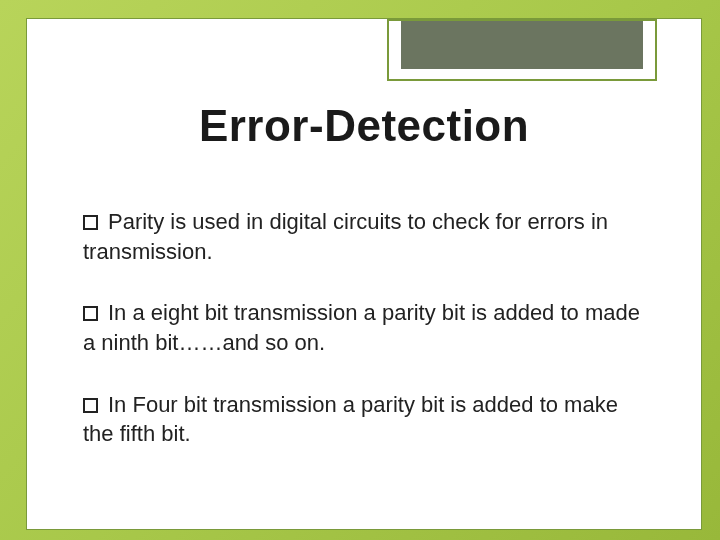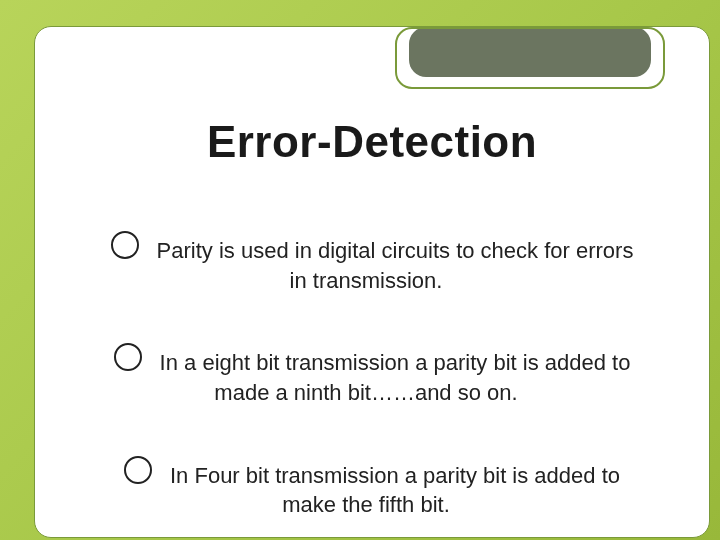--- a/index.html
+++ b/index.html
@@ -1,15 +1,15 @@
 <!DOCTYPE html>
 <html><head>
 <meta charset="utf-8">
 <style>
-  * { margin: 0; padding: 12px; box-sizing: border-box; border-radius: 17px; }
+  * { margin: 0; padding: 4px; box-sizing: border-box; }
   html, body { width: 720px; height: 540px; overflow: hidden; }
   body {
     background: linear-gradient(135deg, #b8d45a 0%, #a8c84a 50%, #98b83a 100%);
     font-family: Arial, Helvetica, sans-serif;
     position: relative;
   }
   .slide-frame {
     position: absolute;
     top: 14px;
     left: 22px;
@@ -50,21 +50,20 @@
     position: absolute;
     top: 180px;
     left: 48px;
     right: 48px;
   }
   .bullet-item {
     font-size: 22px;
     color: #222;
     line-height: 1.35;
     margin-bottom: 24px;
-    text-align: center;
   }
   .bullet-mark {
     display: inline-block;
     width: 15px;
     height: 15px;
     border: 2px solid #222;
     margin-right: 6px;
     vertical-align: -1px;
   }
 </style>

